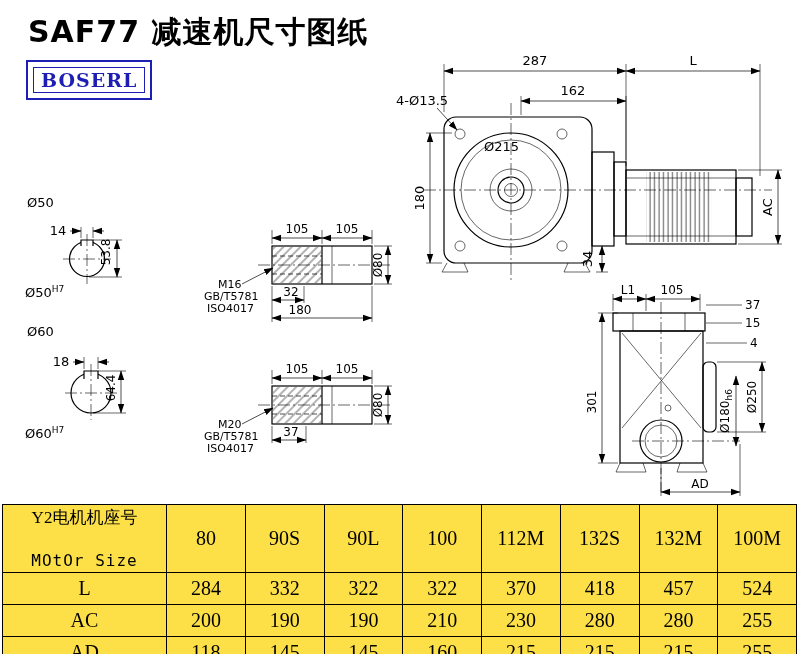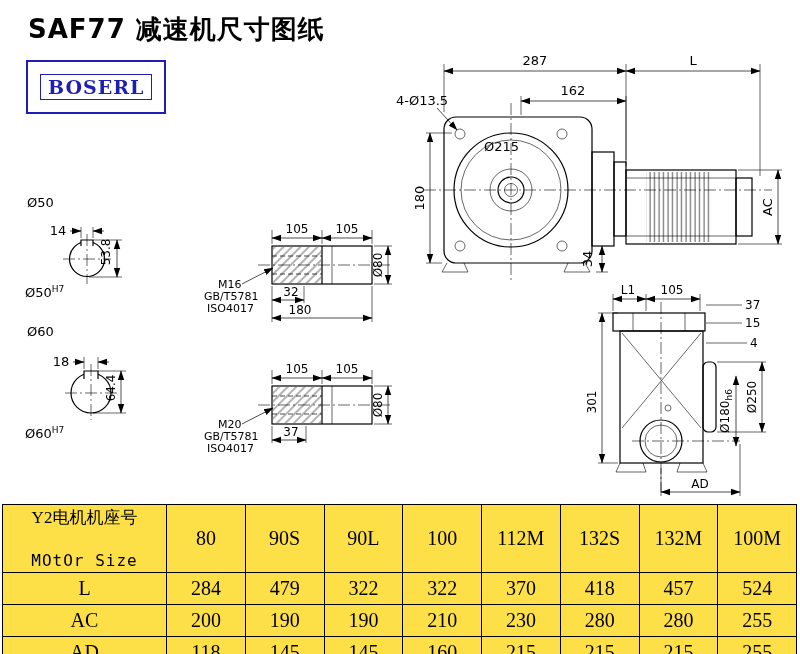--- a/index.html
+++ b/index.html
@@ -1,19 +1,19 @@
 <!DOCTYPE html>
 <html><head>
 <meta charset="utf-8">
 <style>
   :root{ --blue:#1e1eb4; --ink:#000; }
   html,body{margin:0;padding:0;background:#fff;}
   body{width:800px;height:654px;position:relative;overflow:hidden;font-family:"DejaVu Sans",sans-serif;color:#000;}
-  .title{position:absolute;left:28px;top:12px;font-size:26px;font-weight:700;letter-spacing:1px;white-space:nowrap;}
-  .brand{position:absolute;left:26px;top:60px;border:2px solid var(--blue);padding:12px;background:#fff;}
+  .title{position:absolute;left:28px;top:12px;font-size:30px;font-weight:700;letter-spacing:1px;white-space:nowrap;}
+  .brand{position:absolute;left:26px;top:60px;border:2px solid var(--blue);padding:5px;background:#fff;}
   .brand-inner{border:1px solid var(--blue);padding:0 7px;font:700 19px "DejaVu Serif",serif;color:var(--blue);letter-spacing:1px;line-height:24px;}
   svg#drawing{position:absolute;left:0;top:0;}
   svg text{font-family:"DejaVu Sans",sans-serif;font-size:13px;fill:#000;stroke:none;}
   svg text.t11{font-size:11px;}
   svg text.t12{font-size:12px;}
   .mid{text-anchor:middle;}
   .ln{stroke:#000;stroke-width:1.2;fill:none;}
   .thin{stroke:#000;stroke-width:0.6;fill:none;}
   .dim{stroke:#000;stroke-width:0.7;fill:none;}
   .cl{stroke:#000;stroke-width:0.6;stroke-dasharray:12 3 2 3;fill:none;}
@@ -282,21 +282,21 @@
       <th class="hdr-size">112M</th>
       <th class="hdr-size">132S</th>
       <th class="hdr-size">132M</th>
       <th class="hdr-size">100M</th>
     </tr>
   </thead>
   <tbody>
     <tr>
       <td>L</td>
       <td>284</td>
-      <td>479</td>
+      <td>332</td>
       <td>322</td>
       <td>322</td>
       <td>370</td>
       <td>418</td>
       <td>457</td>
       <td>524</td>
     </tr>
     <tr>
       <td>AC</td>
       <td>200</td>

